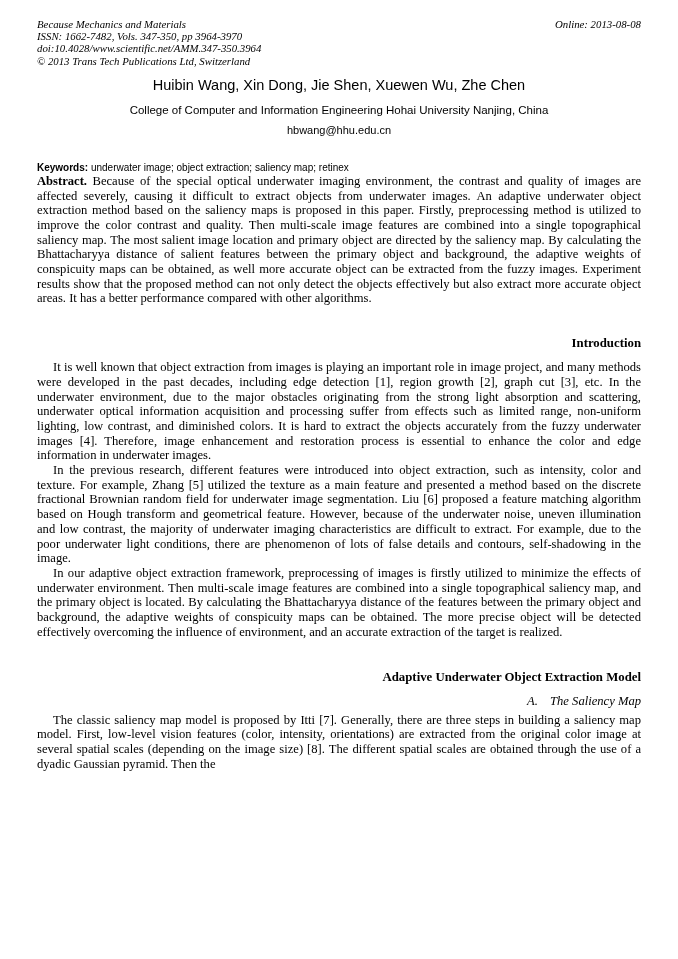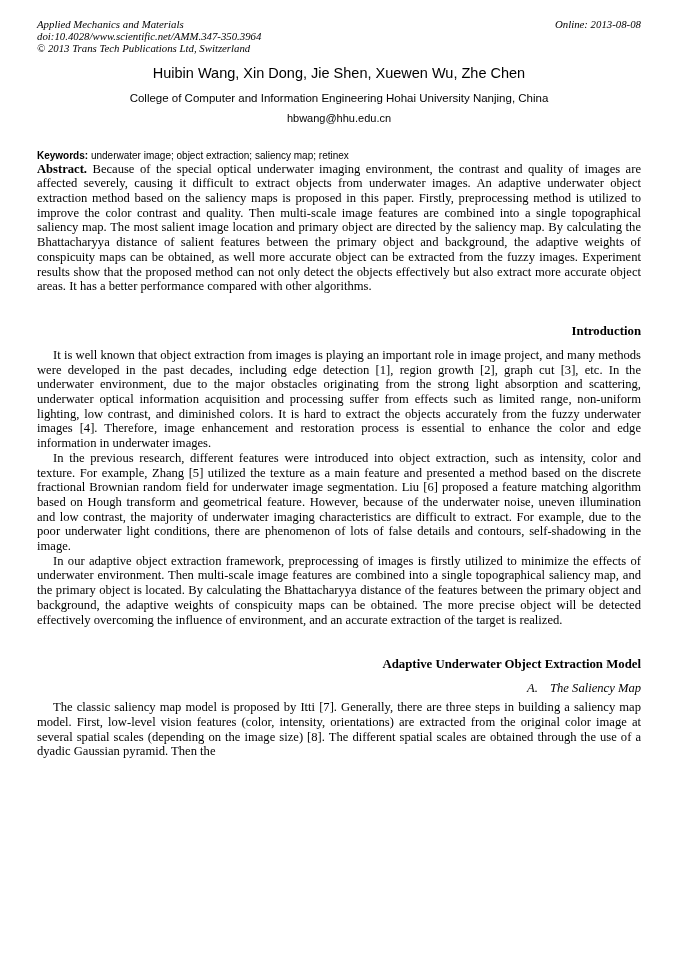--- a/index.html
+++ b/index.html
@@ -96,21 +96,22 @@
   }
   .subsec .subsec-title { margin-left: 9px; }
 </style>
 </head>
 <body>
 
 <div class="page">
 
   <div class="hdr">
     <div class="hdr-left">
-      <div>Applied Mechanics and Materials</div>
+      <div>Because Mechanics and Materials</div>
+      <div>ISSN: 1662-7482, Vols. 347-350, pp 3964-3970</div>
       <div>doi:10.4028/www.scientific.net/AMM.347-350.3964</div>
       <div>© 2013 Trans Tech Publications Ltd, Switzerland</div>
     </div>
     <div class="hdr-right">Online: 2013-08-08</div>
   </div>
 
   <div class="title-block">
     <div class="authors">Huibin Wang, Xin Dong, Jie Shen, Xuewen Wu, Zhe Chen</div>
     <div class="affiliation">College of Computer and Information Engineering Hohai University Nanjing, China</div>
     <div class="email">hbwang@hhu.edu.cn</div>

